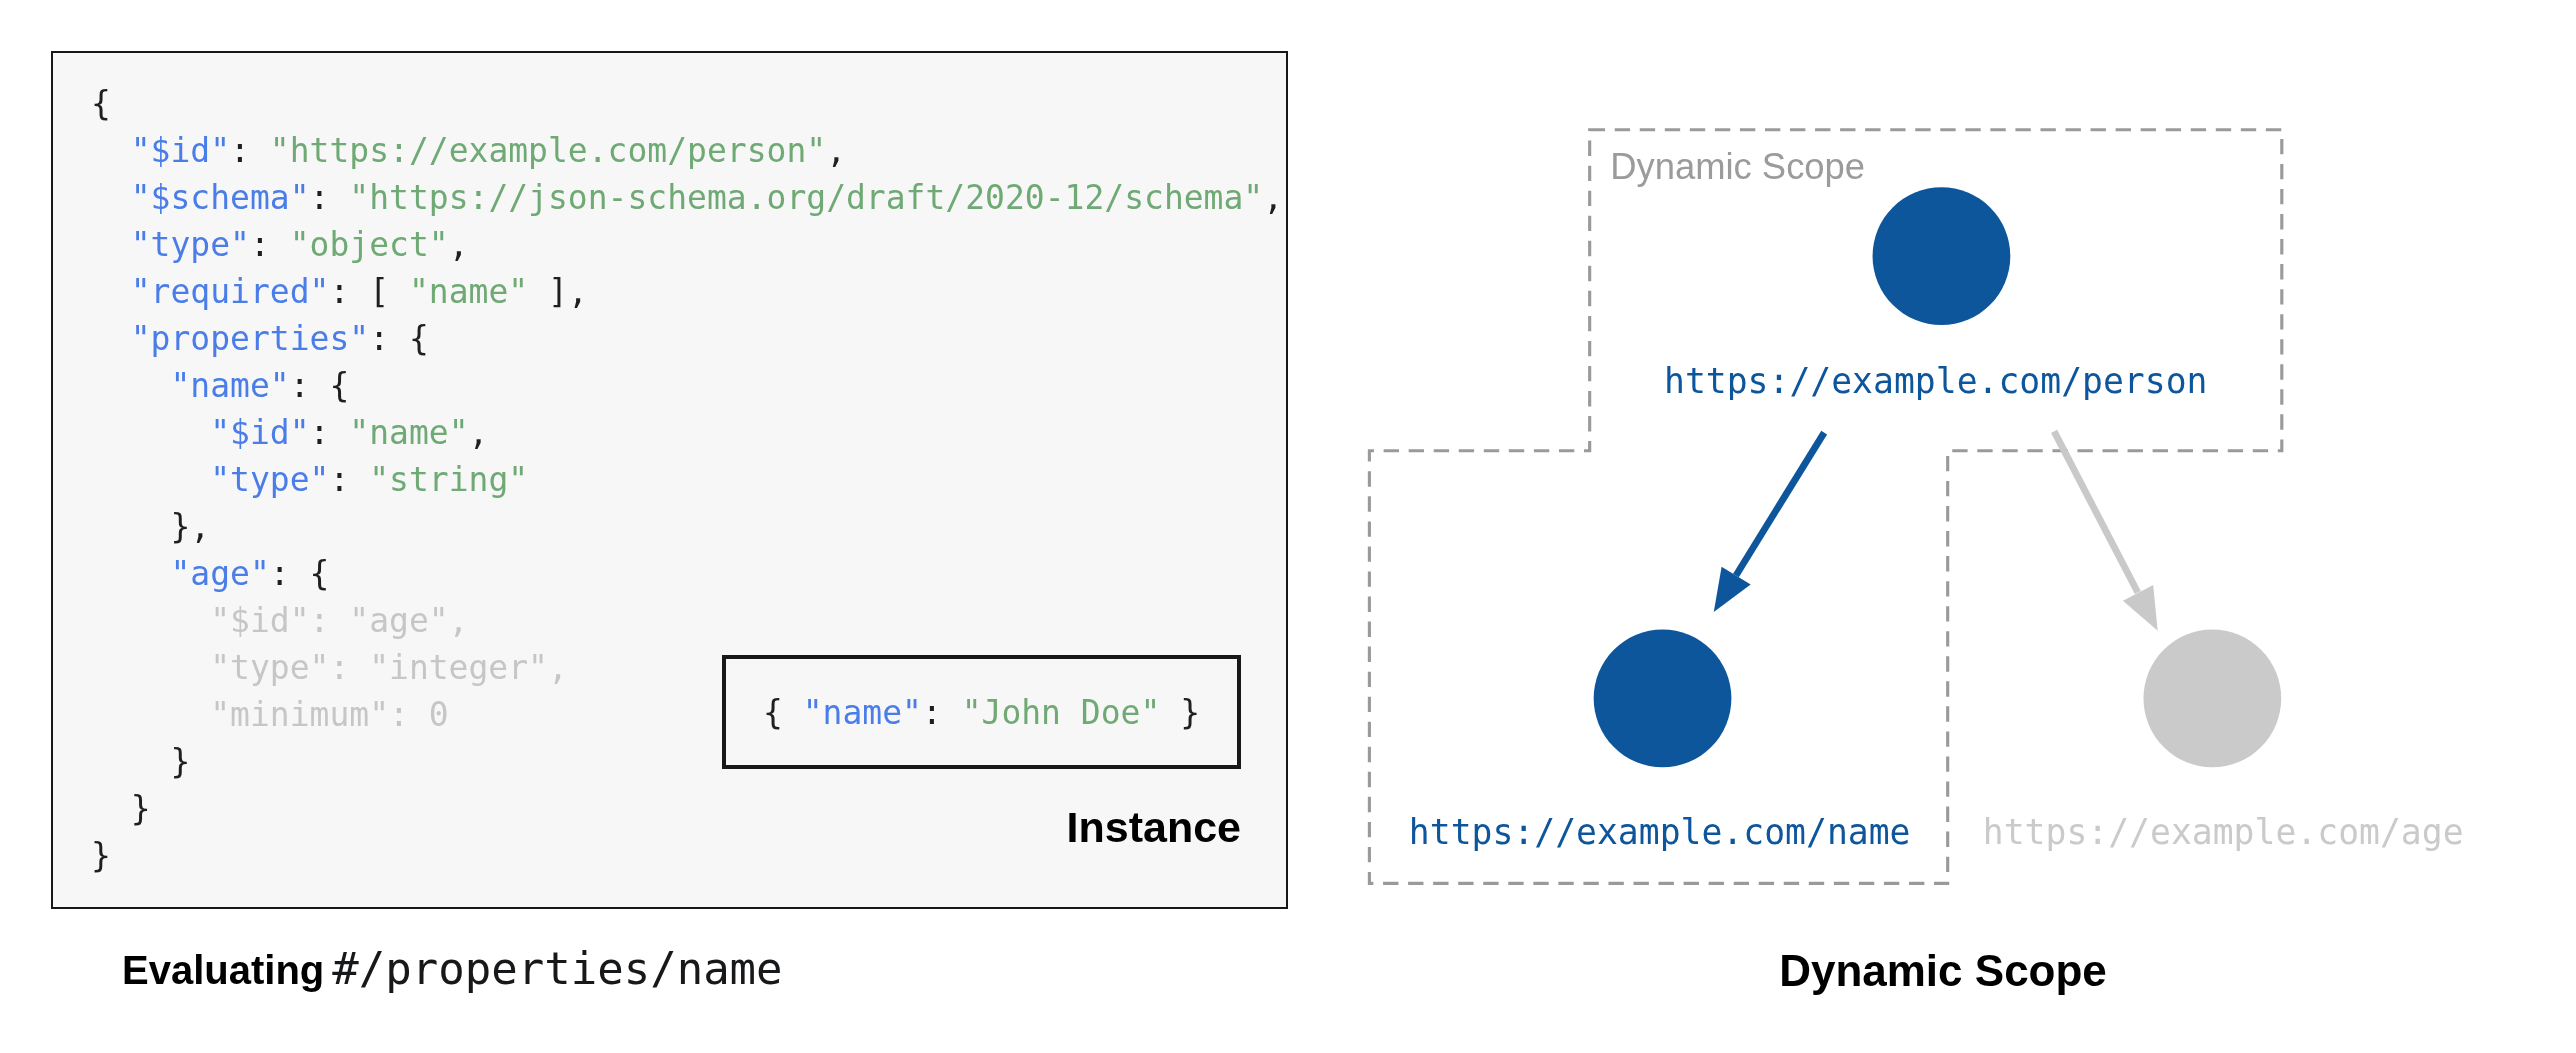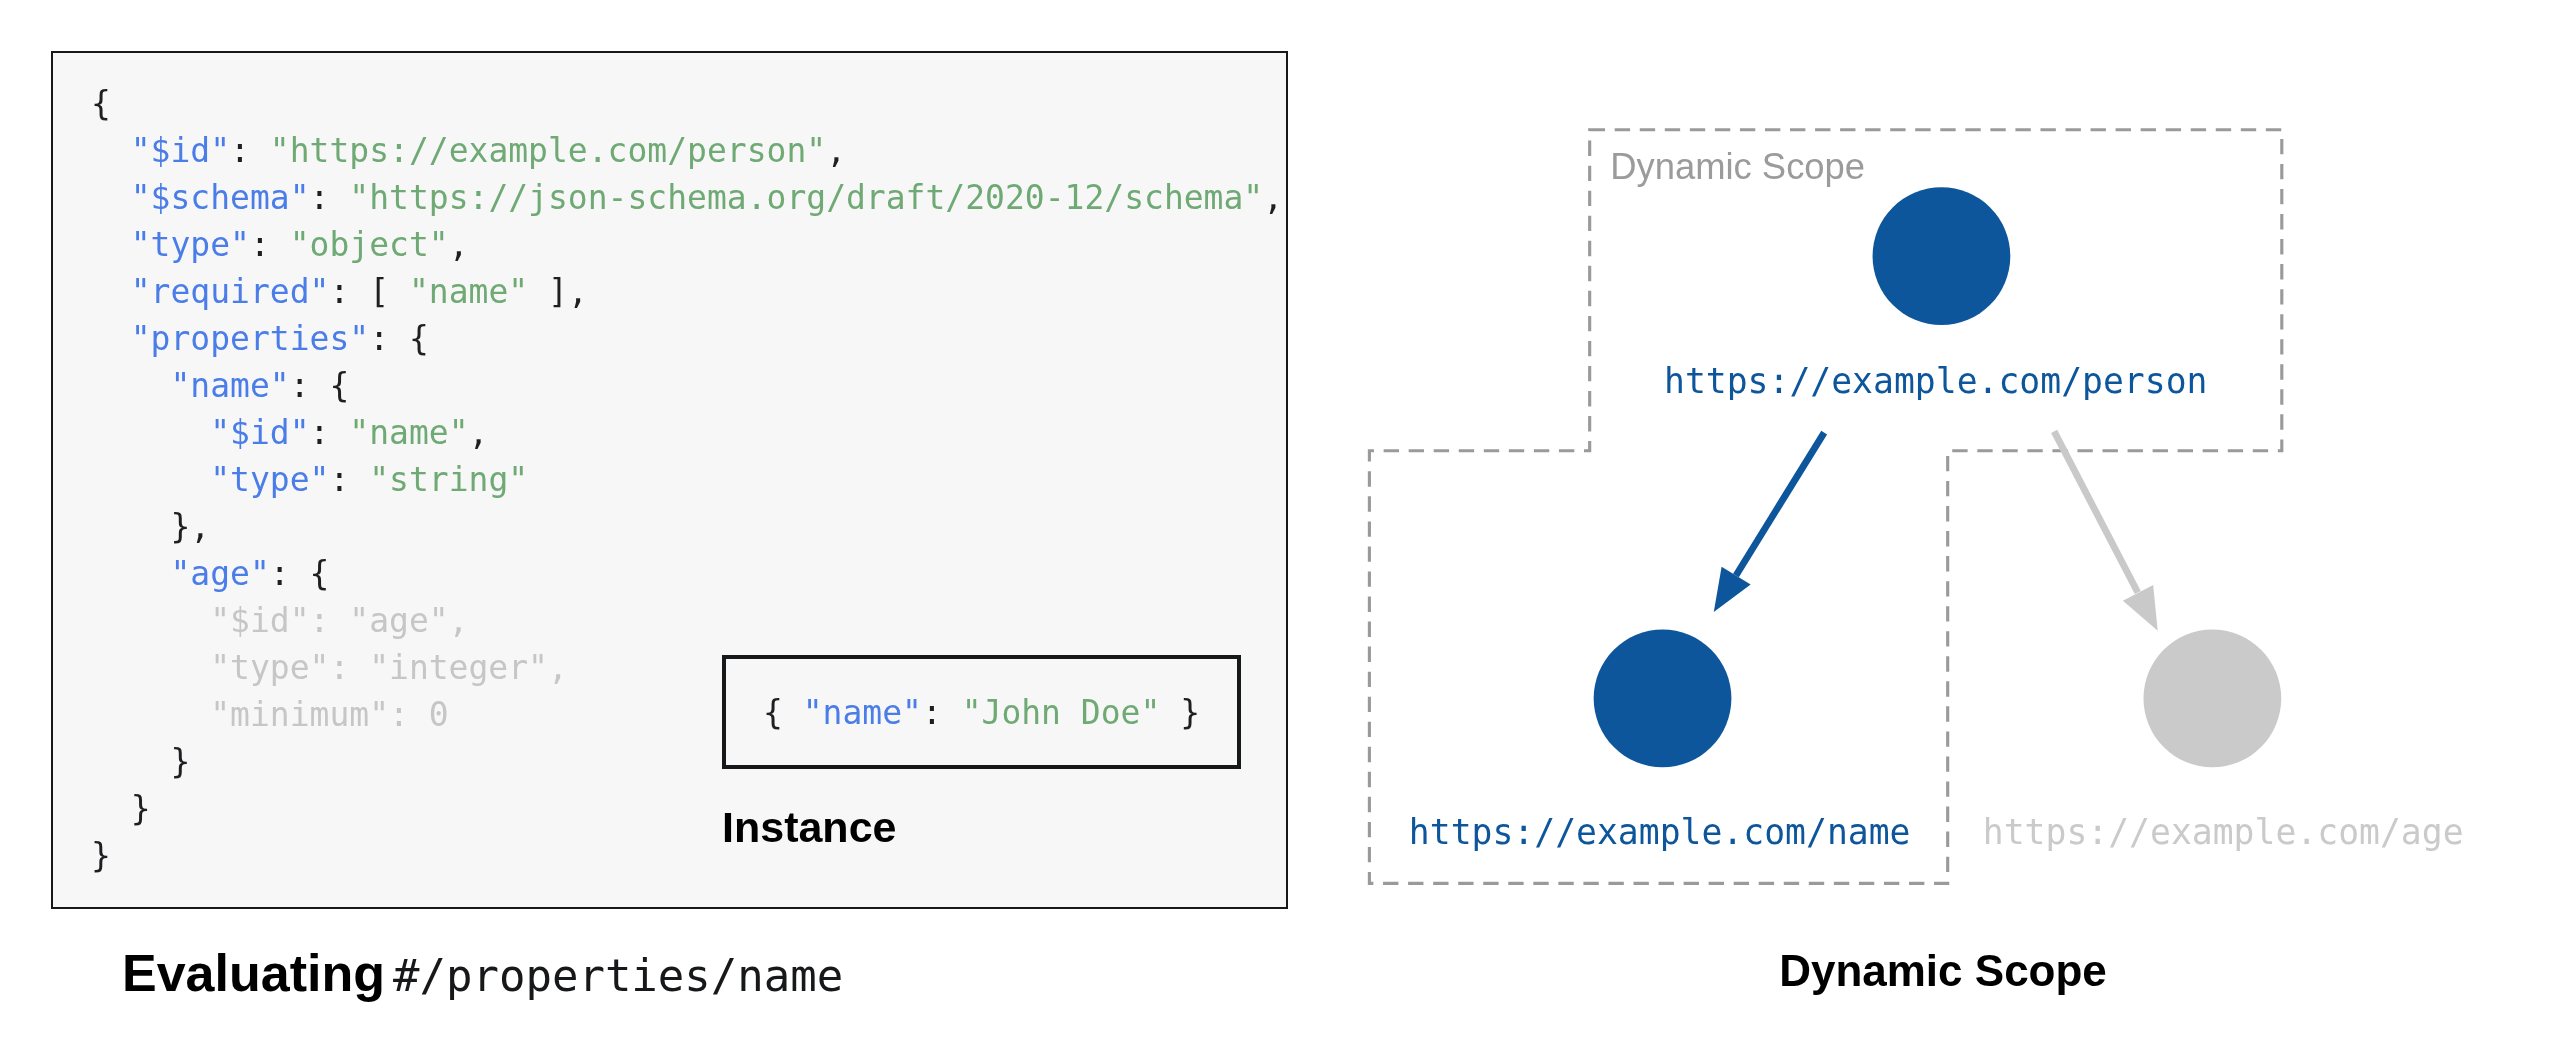--- a/index.html
+++ b/index.html
@@ -23,27 +23,27 @@
   .tk-s{color:#6fa974;}
   .tk-g{color:#c6c6c6;}
 
   .instance-box{
     position:absolute;left:669px;top:602px;width:519px;height:114px;
     border:4px solid #17181a;box-sizing:border-box;
     display:flex;align-items:center;justify-content:center;
   }
   .instance-code{font-family:"DejaVu Sans Mono",monospace;font-size:33px;white-space:pre;}
   .instance-label{
-    position:absolute;left:669px;top:750px;width:519px;text-align:left;
+    position:absolute;left:669px;top:750px;width:519px;text-align:right;
     font-size:43px;font-weight:bold;color:#000;
   }
 
   
   .caption-left{position:absolute;left:122px;top:943px;white-space:nowrap;}
-  .cap-bold{font-size:52px;font-weight:bold;color:#000;}
+  .cap-bold{font-size:40px;font-weight:bold;color:#000;}
   .cap-mono{font-family:"DejaVu Sans Mono",monospace;font-size:44px;color:#17181a;margin-left:8px;}
   .caption-right{
     position:absolute;left:1647px;top:946px;width:592px;text-align:center;
     font-size:44px;font-weight:bold;color:#000;white-space:nowrap;
   }
 
   
   svg.diagram{position:absolute;left:0;top:0;}
   .scope-outline{fill:none;stroke:#9a9a9a;stroke-width:5.5;stroke-dasharray:27 17;}
   .scope-label{font-family:"Liberation Sans",sans-serif;font-size:64px;fill:#9b9b9b;}

